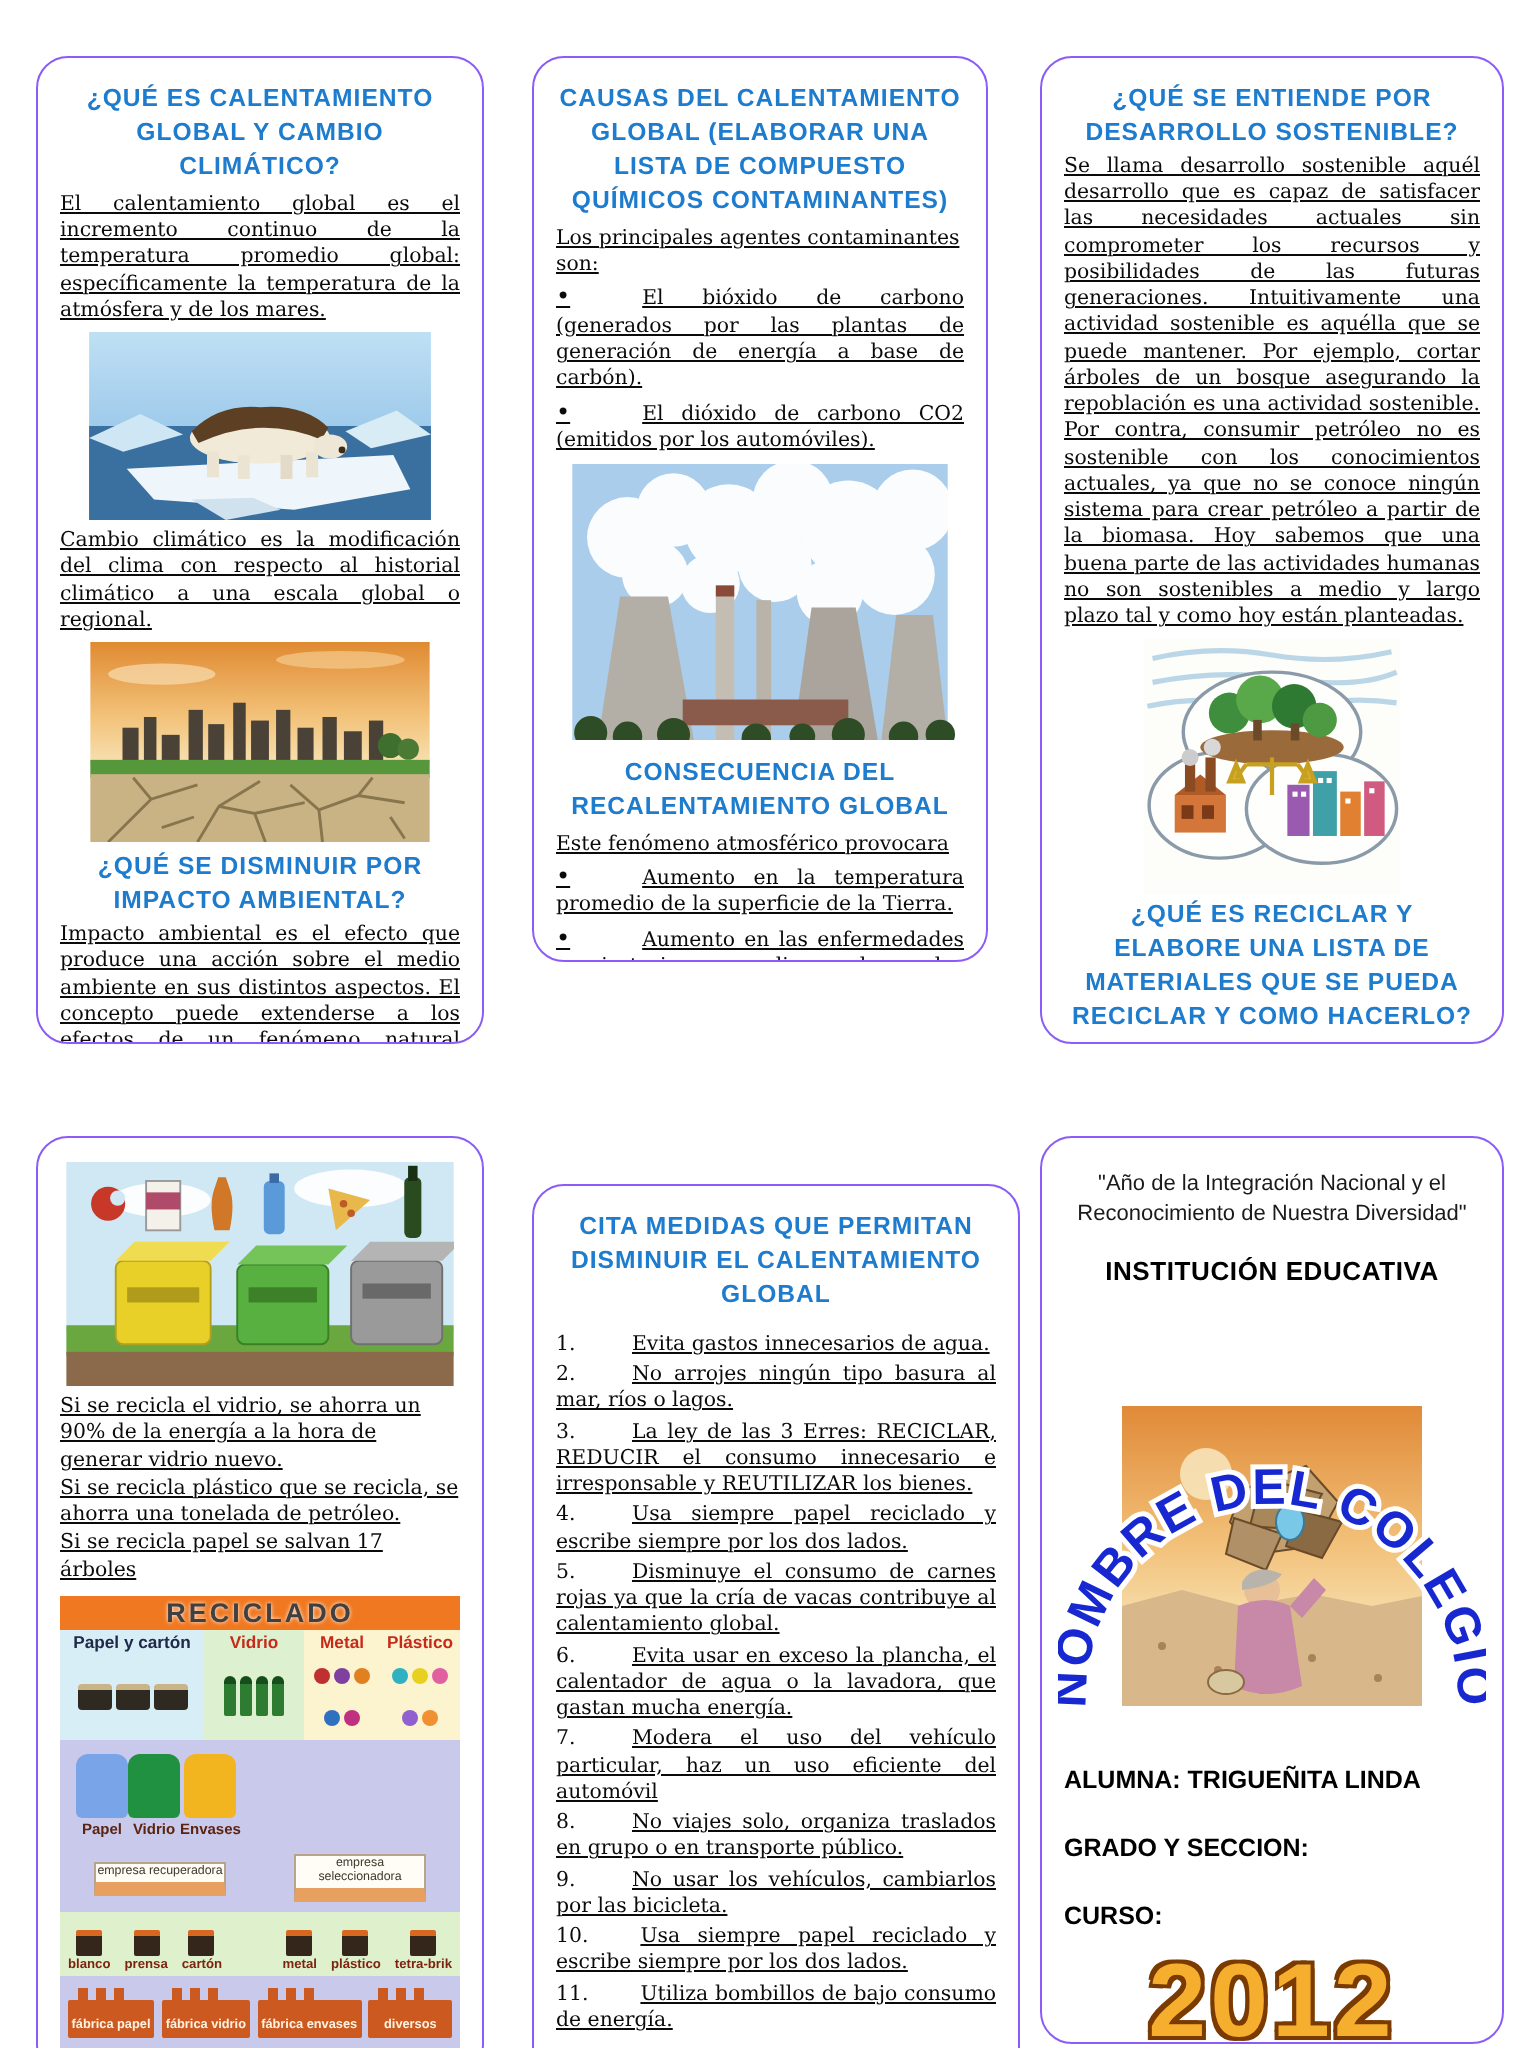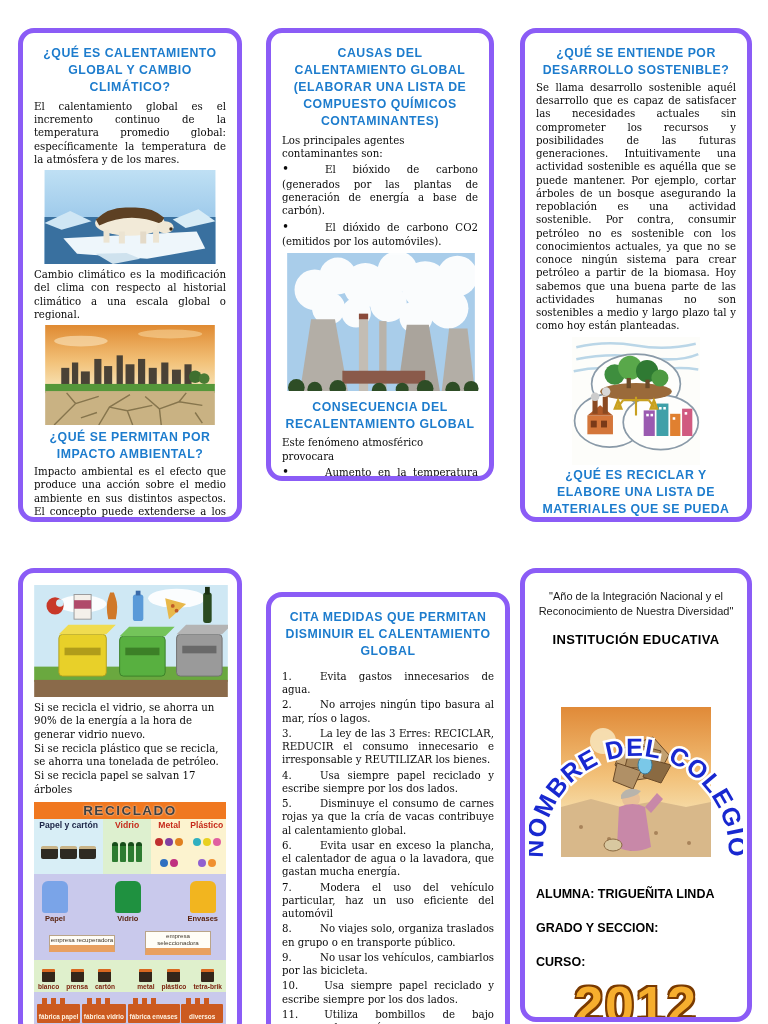--- a/index.html
+++ b/index.html
@@ -1,30 +1,30 @@
 <!DOCTYPE html>
 <html><head>
 <meta charset="utf-8">
 <style>
   * { margin:0; padding:0; box-sizing:border-box; }
   html,body { width:768px; height:1024px; overflow:hidden; background:#ffffff; }
   body { font-family:"DejaVu Serif", serif; position:relative; }
 
-  .panel { position:absolute; background:#fff; border:5px solid #8b5cf6;
+  .panel { position:absolute; background:#fff; border:1px solid #8b5cf6;
            border-radius:16px; padding:8px 11px; overflow:hidden; }
   #p1 { left:18px;  top:28px;  width:224px; height:494px; }
   #p2 { left:266px; top:28px;  width:228px; height:453px; }
   #p3 { left:520px; top:28px;  width:232px; height:494px; }
   #p4 { left:18px;  top:568px; width:224px; height:470px; }
   #p5 { left:266px; top:592px; width:244px; height:454px; }
   #p6 { left:520px; top:568px; width:232px; height:454px; }
 
   .btitle { font-family:"Liberation Sans",sans-serif; font-weight:700; color:#1d7ccd;
             text-align:center; font-size:12.3px; line-height:1.38; letter-spacing:.5px; margin-top:4px; }
-  .btext  { font-size:10.2px; line-height:1.3; text-align:justify; color:#0a0a0a; margin-top:4px; }
+  .btext  { font-size:10.2px; line-height:1.3; text-align:justify; color:#0a0a0a; margin-top:4px;text-decoration:underline; }
   .btext.left { text-align:left; }
   .bul::before { content:"\2022"; font-size:12px; }
   .gap  { display:inline-block; width:36px; }
   .gap2 { display:inline-block; width:26px; }
   .num  { display:inline-block; min-width:12px; }
   .pimg { display:block; margin:4px auto 2px; }
 
   
   .mlist p { margin-top:2px; }
 
@@ -53,21 +53,21 @@
   .rcolheads > div:nth-child(2), .rmats > div:nth-child(2) { width:25%; background:#ddf0cf; }
   .rcolheads > div:nth-child(3), .rmats > div:nth-child(3) { width:19%; background:#fcf3cf; }
   .rcolheads > div:nth-child(4), .rmats > div:nth-child(4) { width:20%; background:#fcf3cf; }
   .rcolheads > div:nth-child(1) { color:#20294a; }
   .rcolheads > div:nth-child(n+2) { color:#c62a1a; }
   .rmats  { height:44px; }
   .rmats > div { display:flex; align-items:center; justify-content:center; flex-wrap:wrap; gap:2px; padding:2px; }
   .stack  { width:17px; height:13px; background:#2e2a22; border-top:3px solid #c9b488; border-radius:2px; }
   .botl   { width:6px; height:20px; background:#2d7c31; border-radius:3px 3px 1px 1px; border-top:4px solid #174d1a; }
   .can    { width:8px; height:8px; border-radius:50%; }
-  .rbins  { background:#c9c9ec; height:52px; justify-content:space-between; align-items:flex-end; padding:2px 8px 3px; }
+  .rbins  { background:#c9c9ec; height:52px; justify-content:flex-start; align-items:flex-end; padding:2px 8px 3px; }
   .binunit{ text-align:center; }
   .bin    { width:26px; height:32px; border-radius:6px 6px 3px 3px; margin:0 auto 1px; }
   .binunit:nth-child(1) .bin { background:#7aa4e8; }
   .binunit:nth-child(2) .bin { background:#1f9140; }
   .binunit:nth-child(3) .bin { background:#f2b51f; }
   .binlabel { font-size:7.5px; font-weight:700; color:#5a2410; }
   .rplants{ background:#c9c9ec; height:34px; justify-content:space-around; align-items:center; }
   .plant  { background:#fffdf6; border:1px solid #b9a489; border-bottom:7px solid #e8a060;
             font-size:6.2px; text-align:center; width:66px; padding:1px 0; color:#40382c; line-height:1.1; }
   .rsort  { background:#dff0cc; height:32px; align-items:flex-end; padding:0 4px 2px; justify-content:space-between; }
@@ -139,21 +139,21 @@
       <circle cx="178" cy="60" r="6" fill="#4a7a34"></circle>
     <rect y="66" width="190" height="10" fill="#55973a"></rect>
     <rect y="74" width="190" height="38" fill="#c9b283"></rect>
     <g stroke="#86754d" stroke-width="1.6" fill="none">
       <path d="M10,112 L34,88 L60,80 M34,88 L24,76"></path>
       <path d="M60,112 L72,92 L95,78 M72,92 L92,96 L120,90 M92,96 L98,112"></path>
       <path d="M130,112 L128,94 L112,80 M128,94 L150,86 L176,90 M150,86 L158,76"></path>
       <path d="M176,110 L168,98 M40,104 L58,98"></path>
     </g>
   </svg>
-  <h2 class="btitle">¿QUÉ SE PERMITAN POR IMPACTO AMBIENTAL?</h2>
+  <h2 class="btitle">¿QUÉ SE DISMINUIR POR IMPACTO AMBIENTAL?</h2>
   <p class="btext" style="margin-top:2px">Impacto ambiental es el efecto que produce una acción sobre el medio ambiente en sus distintos aspectos. El concepto puede extenderse a los efectos de un fenómeno natural catastrófico. Técnicamente, es la alteración de la línea de base, debido a la acción antrópica o a eventos naturales.</p>
 </section>
 
 <section class="panel" id="p2">
   <h2 class="btitle">CAUSAS DEL CALENTAMIENTO GLOBAL (ELABORAR UNA LISTA DE COMPUESTO QUÍMICOS CONTAMINANTES)</h2>
   <p class="btext left">Los principales agentes contaminantes son:</p>
   <div class="mlist">
       <p class="btext"><span class="bul"></span><span class="gap"></span><span>El bióxido de carbono (generados por las plantas de generación de energía a base de carbón).</span></p>
       <p class="btext"><span class="bul"></span><span class="gap"></span><span>El dióxido de carbono CO2 (emitidos por los automóviles).</span></p>
     </div>

